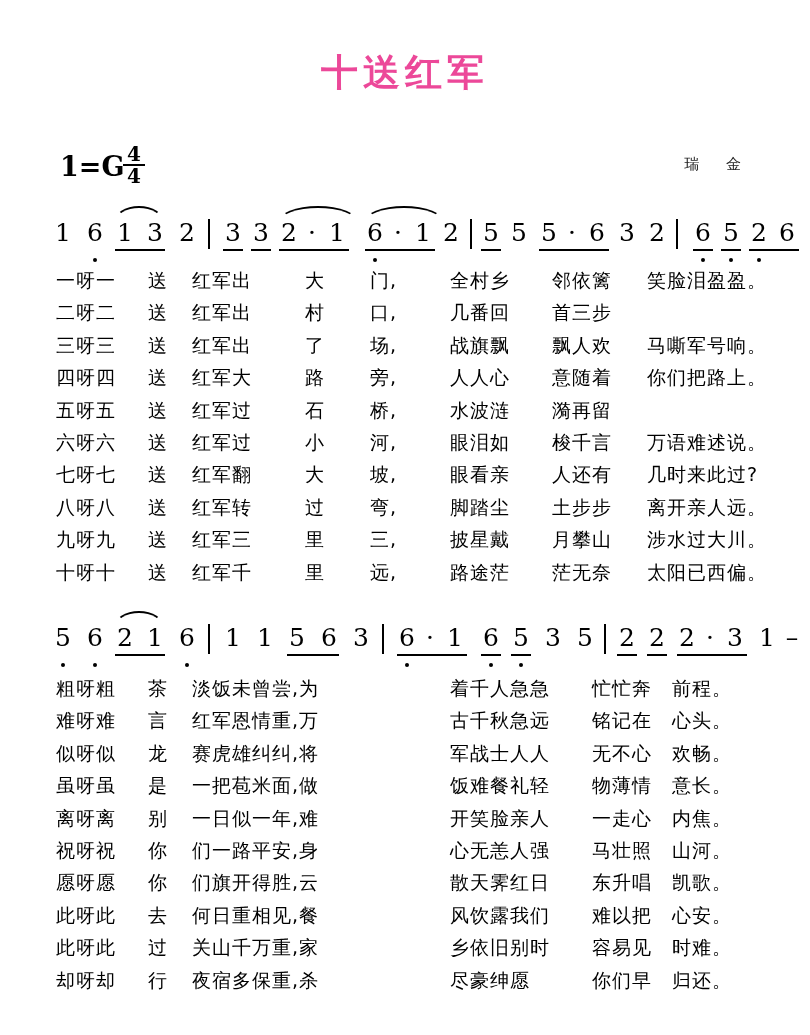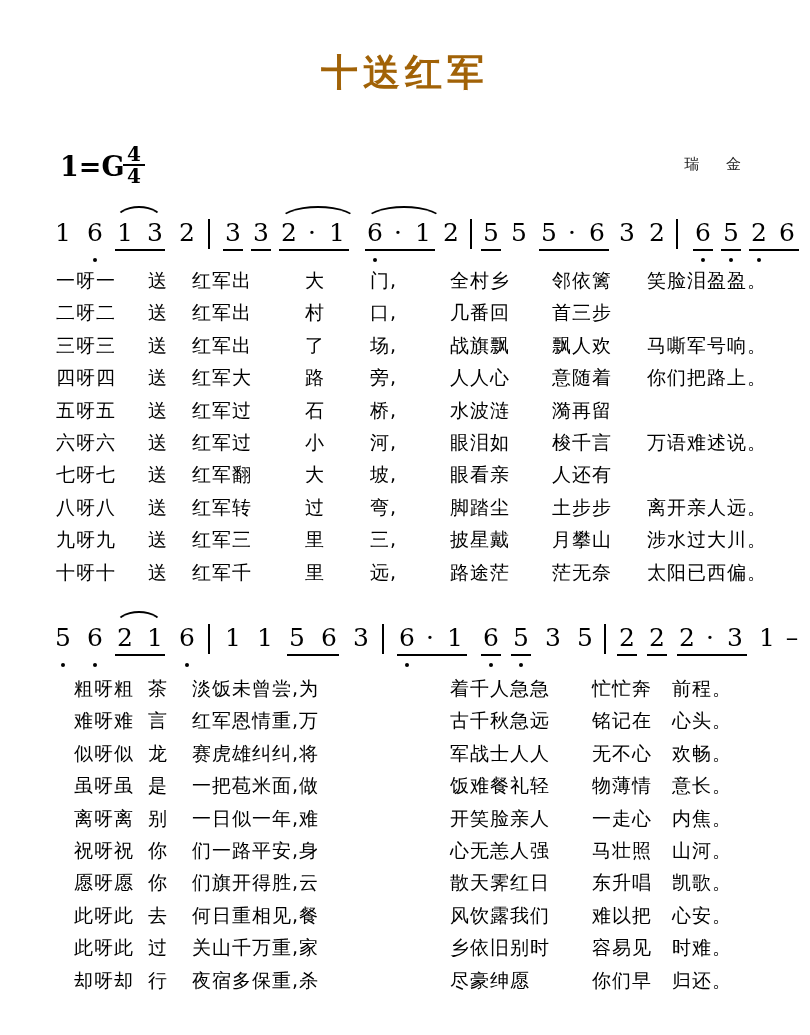--- a/index.html
+++ b/index.html
@@ -26,21 +26,21 @@
   .title {
     position: absolute;
     top: 48px;
     left: 0;
     width: 810px;
     text-align: center;
     font-family: "DejaVu Serif", "Liberation Serif", serif;
     font-size: 37px;
     font-weight: 700;
     letter-spacing: 5px;
-    color: #a16207;
+    color: #ec4899;
   }
 
   
   .header-row {
     position: absolute;
     top: 143px;
     left: 0;
     width: 810px;
     height: 56px;
   }
@@ -200,21 +200,21 @@
   .c1 { left: 4px; }
   .c2 { left: 96px; }
   .c3 { left: 140px; text-align: right; }
   .c4 { left: 253px; }
   .c5 { left: 318px; }
   .c6 { left: 398px; }
   .c7 { left: 500px; }
   .c8 { left: 595px; }
 
   
-  .d1 { left: 22px; text-align: center; }
+  .d1 { left: 4px; text-align: center; }
   .d2 { left: 96px; }
   .d3 { left: 140px; }
   .d5 { left: 398px; }
   .d6 { left: 540px; }
   .d7 { left: 620px; }
 
   .clip-bottom {
     position: absolute;
     left: 0;
     top: 1001px;
@@ -362,20 +362,21 @@
       <span class="lyric-seg c8">万语难述说。</span>
     </div>
     <div class="lyric-row">
       <span class="lyric-seg c1">七呀七</span>
       <span class="lyric-seg c2">送</span>
       <span class="lyric-seg c3">红军翻</span>
       <span class="lyric-seg c4">大</span>
       <span class="lyric-seg c5">坡,</span>
       <span class="lyric-seg c6">眼看亲</span>
       <span class="lyric-seg c7">人还有</span>
+      <span class="lyric-seg c8">几时来此过?</span>
     </div>
     <div class="lyric-row">
       <span class="lyric-seg c1">八呀八</span>
       <span class="lyric-seg c2">送</span>
       <span class="lyric-seg c3">红军转</span>
       <span class="lyric-seg c4">过</span>
       <span class="lyric-seg c5">弯,</span>
       <span class="lyric-seg c6">脚踏尘</span>
       <span class="lyric-seg c7">土步步</span>
       <span class="lyric-seg c8">离开亲人远。</span>

